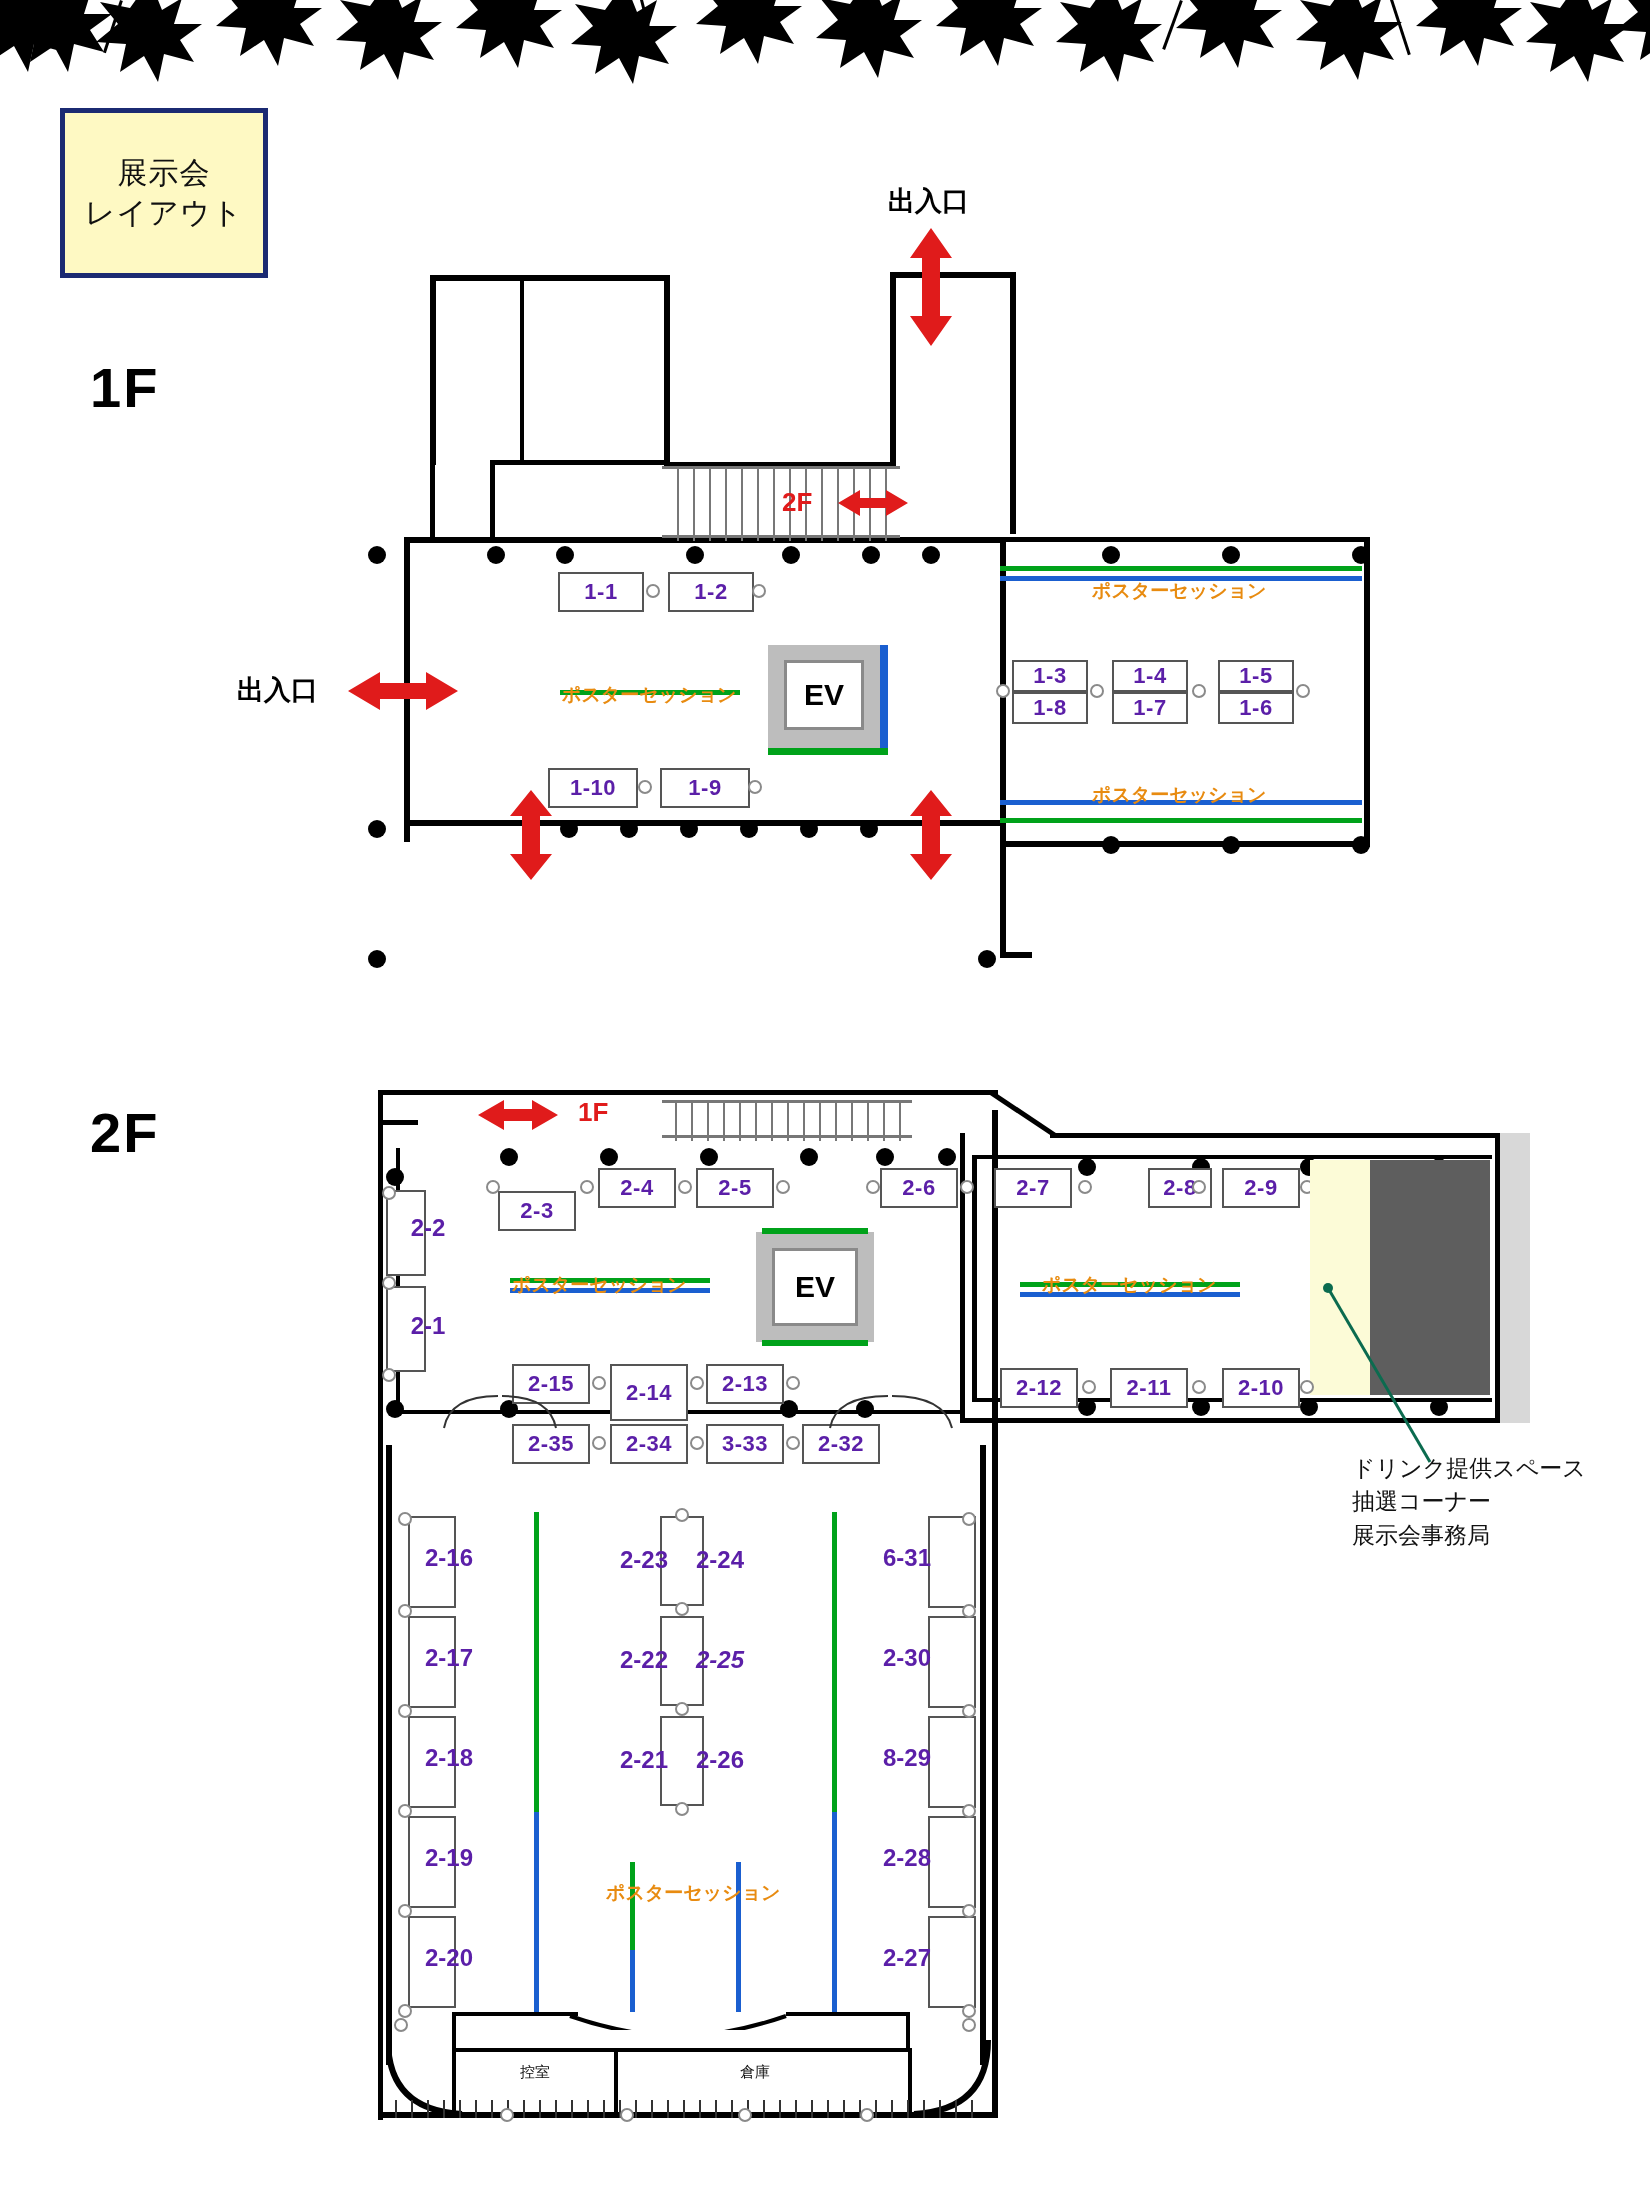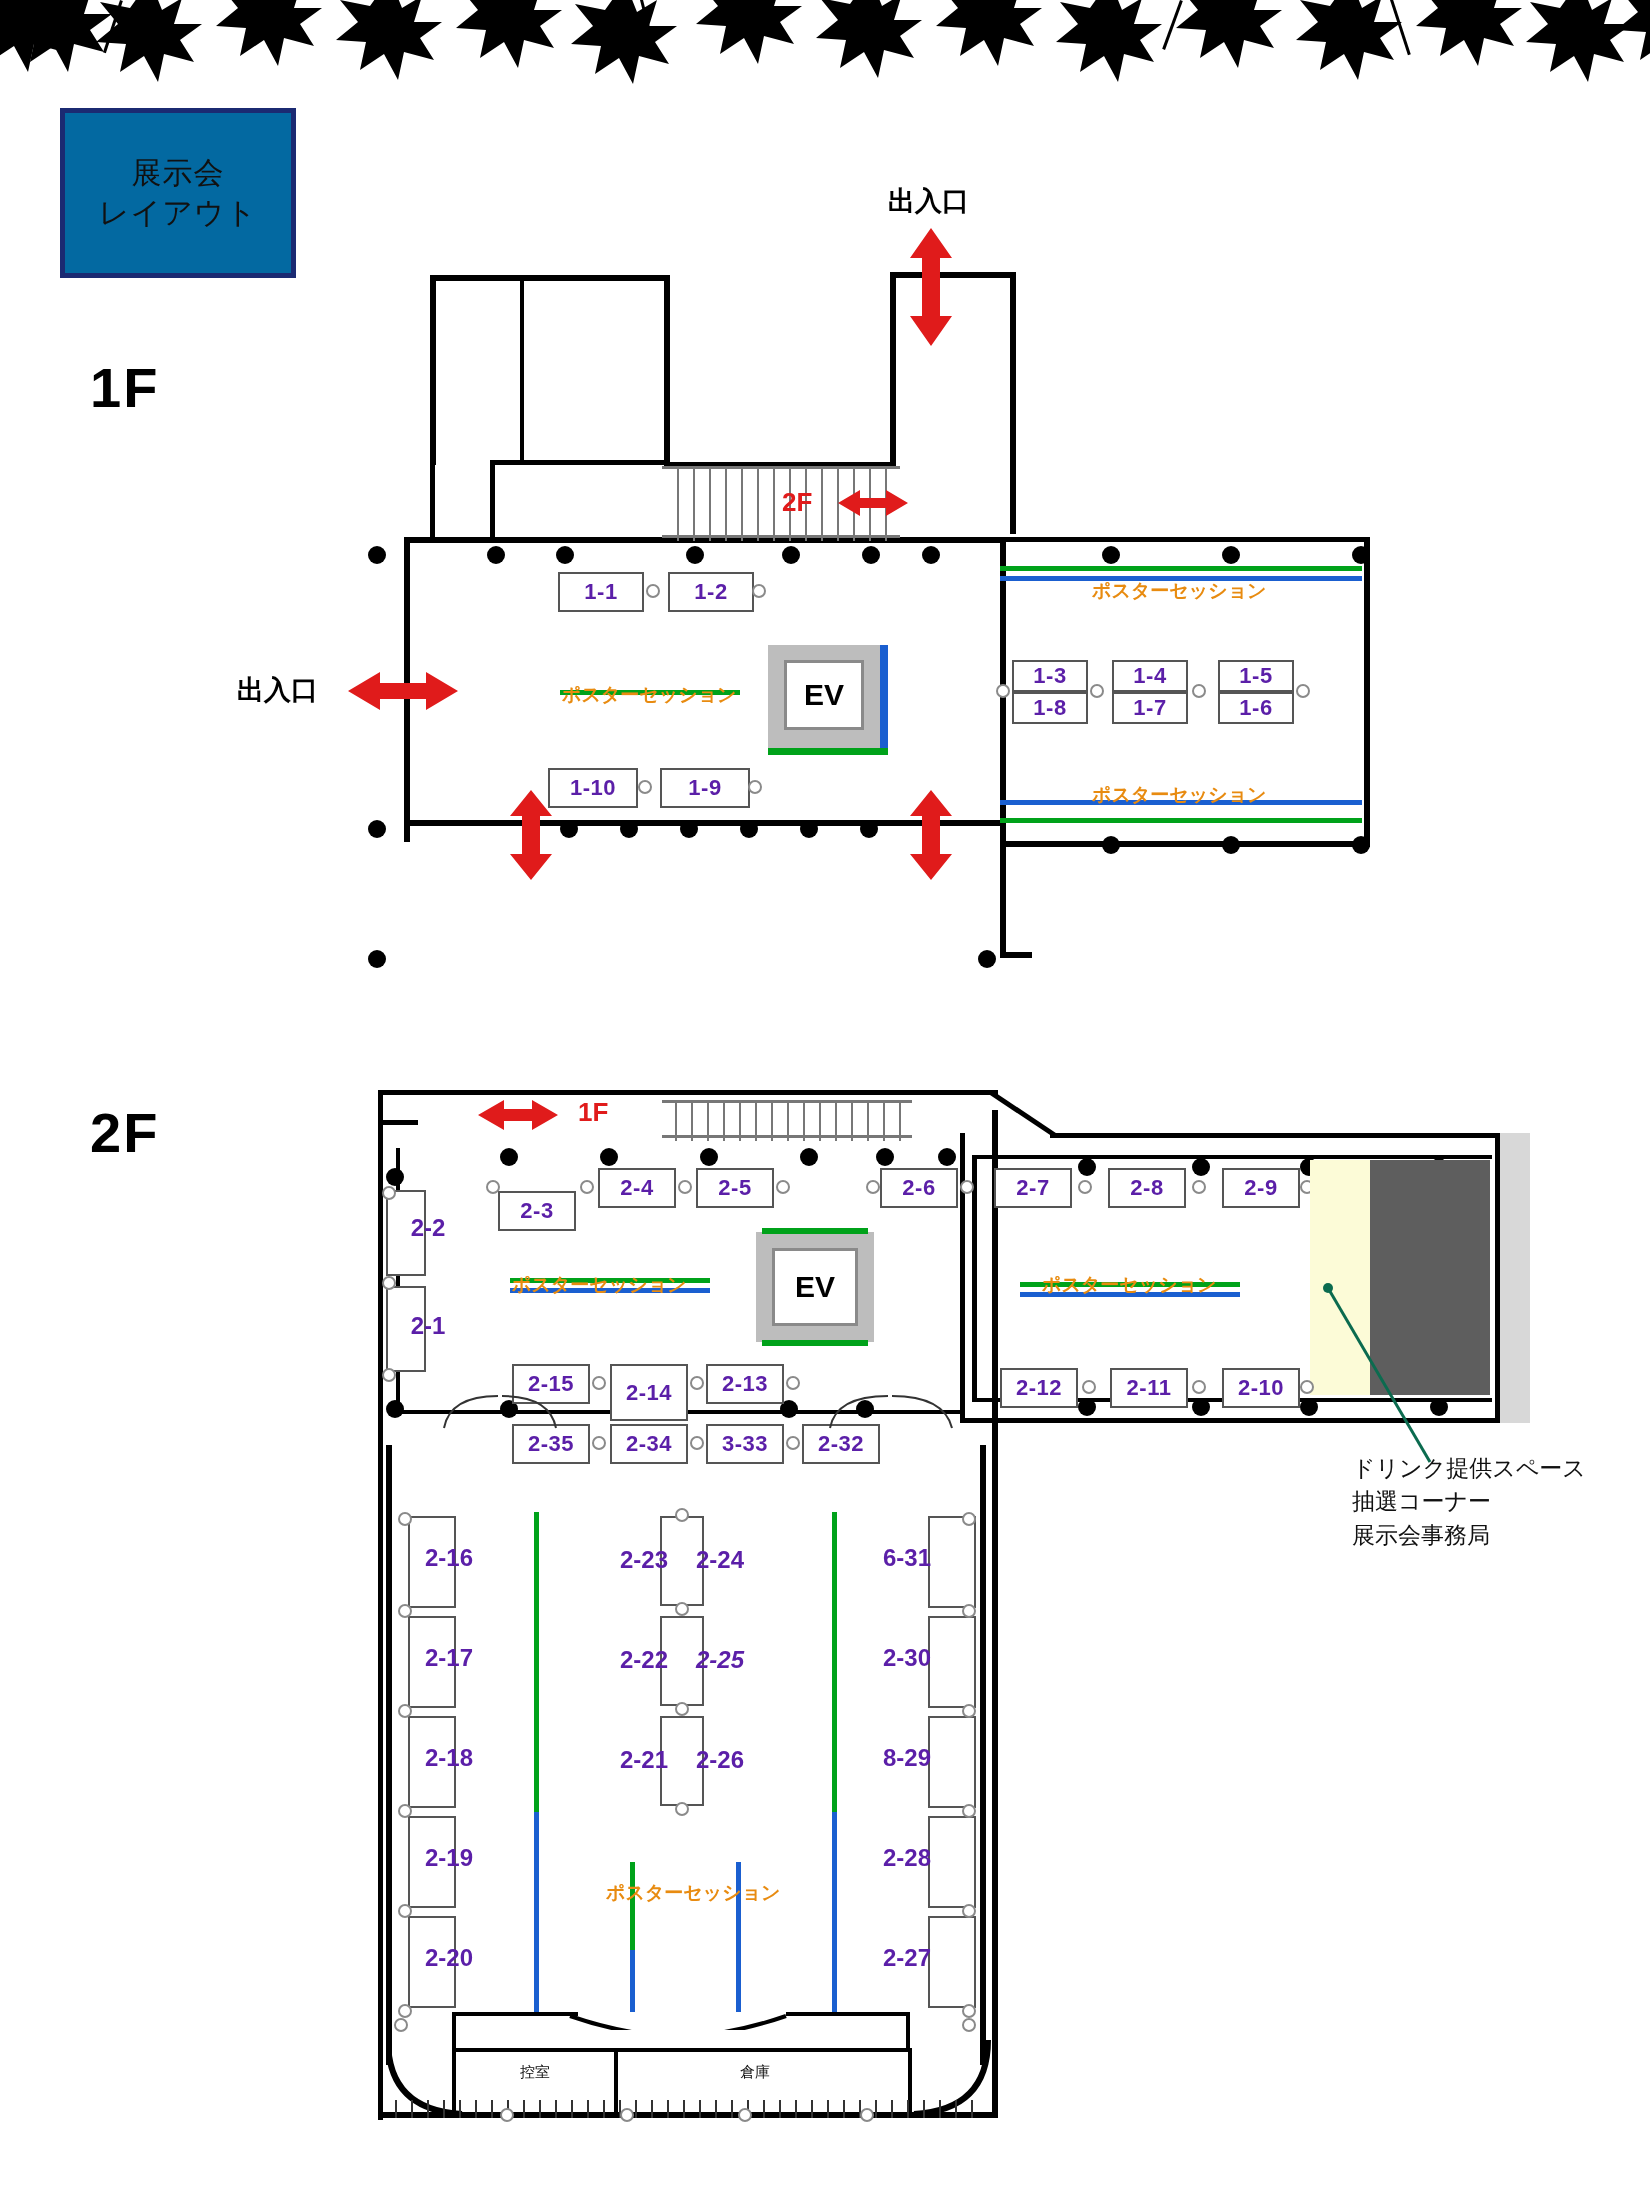--- a/index.html
+++ b/index.html
@@ -12,22 +12,22 @@
     overflow:hidden;
   }
   .canvas { position:absolute; left:0; top:0; width:1650px; height:2200px; }
   .abs { position:absolute; }
 
   
   .leafband { position:absolute; left:0; top:0; width:1650px; height:95px; overflow:hidden; }
 
   
   .titlebox {
-    position:absolute; left:60px; top:108px; width:236px; height:170px;
-    border:5px solid #1b2a72; background:#0369a1;
+    position:absolute; left:60px; top:108px; width:208px; height:170px;
+    border:5px solid #1b2a72; background:#fef9c3;
     display:flex; flex-direction:column; align-items:center; justify-content:center;
     color:#111; font-size:30px; line-height:1.35; letter-spacing:1px;
   }
 
   .floorlabel { position:absolute; font-size:56px; font-weight:bold; color:#000; letter-spacing:2px; }
 
   
   .wall { position:absolute; background:#000; }
   .dot { position:absolute; width:18px; height:18px; border-radius:50%; background:#000; }
   .dotg { position:absolute; width:14px; height:14px; border-radius:50%; background:#fff; border:2px solid #8a8a8a; }
@@ -357,21 +357,21 @@
   <div class="booth" style="left:696px; top:1168px; width:78px; height:40px;">2-5</div>
   <div class="booth" style="left:880px; top:1168px; width:78px; height:40px;">2-6</div>
   <div class="dotg" style="left:486px; top:1180px;"></div>
   <div class="dotg" style="left:580px; top:1180px;"></div>
   <div class="dotg" style="left:678px; top:1180px;"></div>
   <div class="dotg" style="left:776px; top:1180px;"></div>
   <div class="dotg" style="left:866px; top:1180px;"></div>
   <div class="dotg" style="left:960px; top:1180px;"></div>
 
   <div class="booth" style="left:994px; top:1168px; width:78px; height:40px;">2-7</div>
-  <div class="booth" style="left:1108px; top:1168px; width:78px; height:40px;">2-8</div>
+  <div class="booth" style="left:1148px; top:1168px; width:64px; height:40px;">2-8</div>
   <div class="booth" style="left:1222px; top:1168px; width:78px; height:40px;">2-9</div>
   <div class="dotg" style="left:1078px; top:1180px;"></div>
   <div class="dotg" style="left:1192px; top:1180px;"></div>
   <div class="dotg" style="left:1300px; top:1180px;"></div>
 
   <div class="booth" style="left:386px; top:1190px; width:40px; height:86px;"></div>
   <div class="boothlabel" style="left:398px; top:1210px; width:60px; height:36px;">2-2</div>
   <div class="booth" style="left:386px; top:1286px; width:40px; height:86px;"></div>
   <div class="boothlabel" style="left:398px; top:1308px; width:60px; height:36px;">2-1</div>
   <div class="dotg" style="left:382px; top:1276px;"></div>

